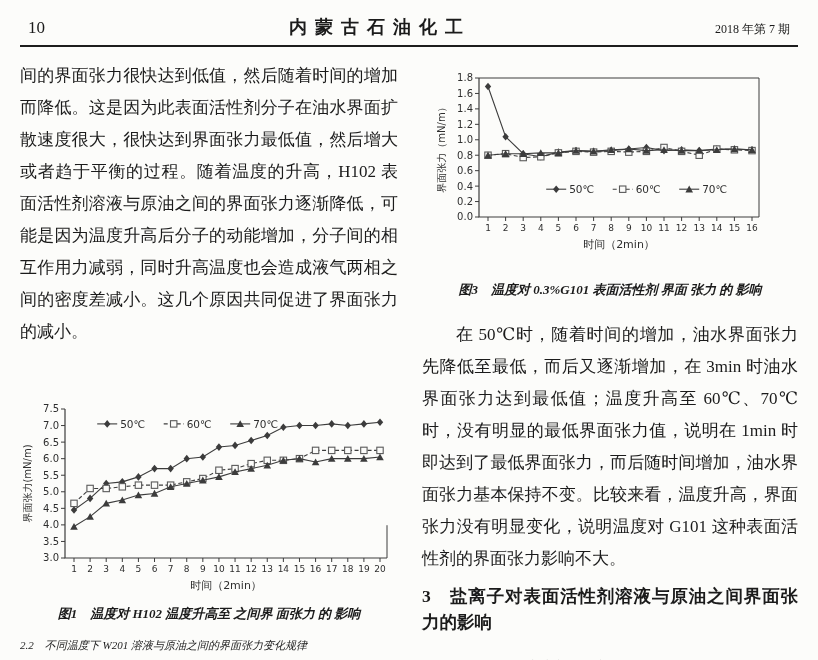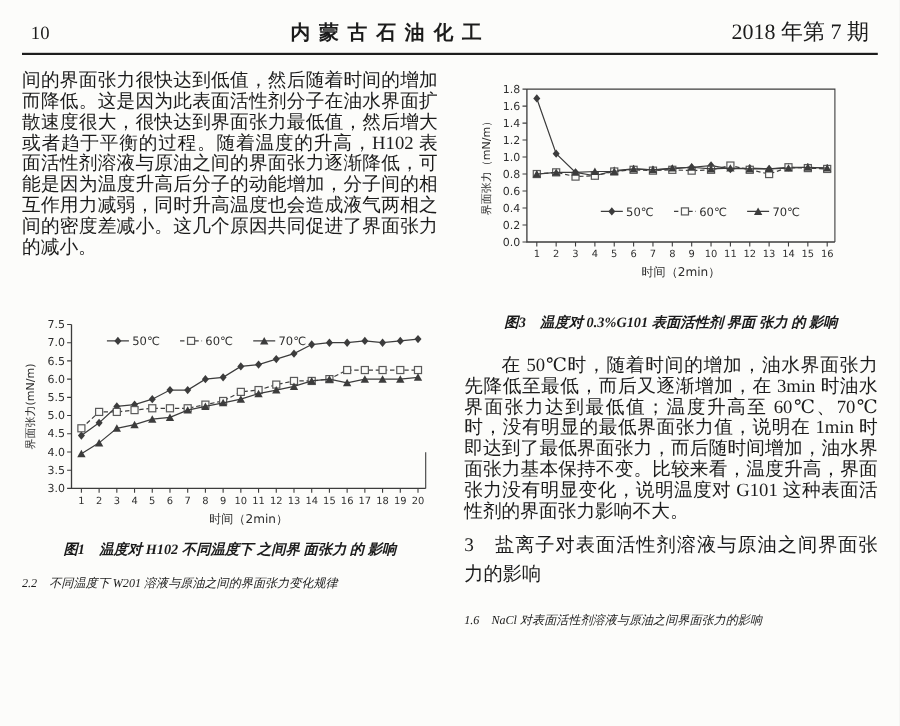--- a/index.html
+++ b/index.html
@@ -5,31 +5,31 @@
   html,body{margin:0;padding:0;background:#e8e8e6;}
   .page{
     position:relative;width:818px;height:660px;box-sizing:border-box;
     background:#fcfcfa;padding:5px 20px 0;overflow:hidden;
     font-family:"Liberation Serif","DejaVu Serif",serif;color:#1b1b1b;
   }
   .header{display:flex;justify-content:space-between;align-items:baseline;
     padding:10px 8px 6px;border-bottom:2px solid #1d1d1d;}
   .pageno{font-size:17px;}
   .jtitle{font-size:18px;letter-spacing:8px;font-weight:600;}
-  .issue{font-size:20px;}
+  .issue{font-size:12px;}
   .cols{display:flex;gap:24px;margin-top:13px;}
   .col{width:378px;}
-  .body-text{font-size:17px;line-height:19px;text-align:justify;margin:0;}
+  .body-text{font-size:17px;line-height:32px;text-align:justify;margin:0;}
   .indent{text-indent:2em;}
   .fig1wrap{margin-top:52px;}
   .fig3wrap{margin-top:9px;padding-left:12px;}
   .caption{font-size:13px;font-weight:bold;text-align:center;margin-top:9px;font-style:italic;}
   .cap3{margin-top:26px;}
   .sec-italic{font-style:italic;font-size:11px;line-height:25px;text-align:justify;margin-top:10px;}
-  .sec-bold{font-weight:normal;font-size:17.5px;line-height:26px;text-align:justify;margin-top:8px;}
+  .sec-bold{font-weight:bold;font-size:17.5px;line-height:26px;text-align:justify;margin-top:8px;}
   .mt6{margin-top:20px;}
   svg{display:block;}
   svg text{font-family:"DejaVu Sans","Liberation Sans",sans-serif;}
 </style>
 </head>
 <body>
 
 <div class="page">
 
   <div class="header">
@@ -175,21 +175,21 @@
             <line x1="77.2" y1="23.9" x2="97.2" y2="23.9" stroke="#3c3c3c" stroke-width="1.1"></line>
             <polygon points="87.2,20.099999999999998 90.4,23.9 87.2,27.7 84,23.9" fill="#3c3c3c"></polygon>
             <text x="100.2" y="27.7" font-size="10.5" fill="#2e2e2e">50℃</text>
             <line x1="143.7" y1="23.9" x2="163.7" y2="23.9" stroke="#3c3c3c" stroke-width="1.1" stroke-dasharray="4 2.5"></line>
             <rect x="150.5" y="20.7" width="6.4" height="6.4" fill="#fbfbf9" stroke="#5a5a5a" stroke-width="1.1"></rect>
             <text x="166.7" y="27.7" font-size="10.5" fill="#2e2e2e">60℃</text>
             <line x1="210.2" y1="23.9" x2="230.2" y2="23.9" stroke="#3c3c3c" stroke-width="1.1"></line>
             <polygon points="220.2,20.299999999999997 224,27.099999999999998 216.39999999999998,27.099999999999998" fill="#3c3c3c"></polygon>
             <text x="233.2" y="27.7" font-size="10.5" fill="#2e2e2e">70℃</text>
           </svg>
-        <div class="caption">图1　温度对 H102 不同温度下 之间界 面张力 的 影响</div>
+        <div class="caption">图1　温度对 H102 温度升高至 之间界 面张力 的 影响</div>
       </div>
 
       <p class="sec-italic">2.2　不同温度下 W201 溶液与原油之间的界面张力变化规律</p>
     </div>
 
     <div class="col">
 
       <div class="fig3wrap">
         <svg width="336" height="186" viewBox="0 0 336 186">
             <path d="M45 9 V148 H325" stroke="#3c3c3c" fill="none" stroke-width="1.2"></path>

